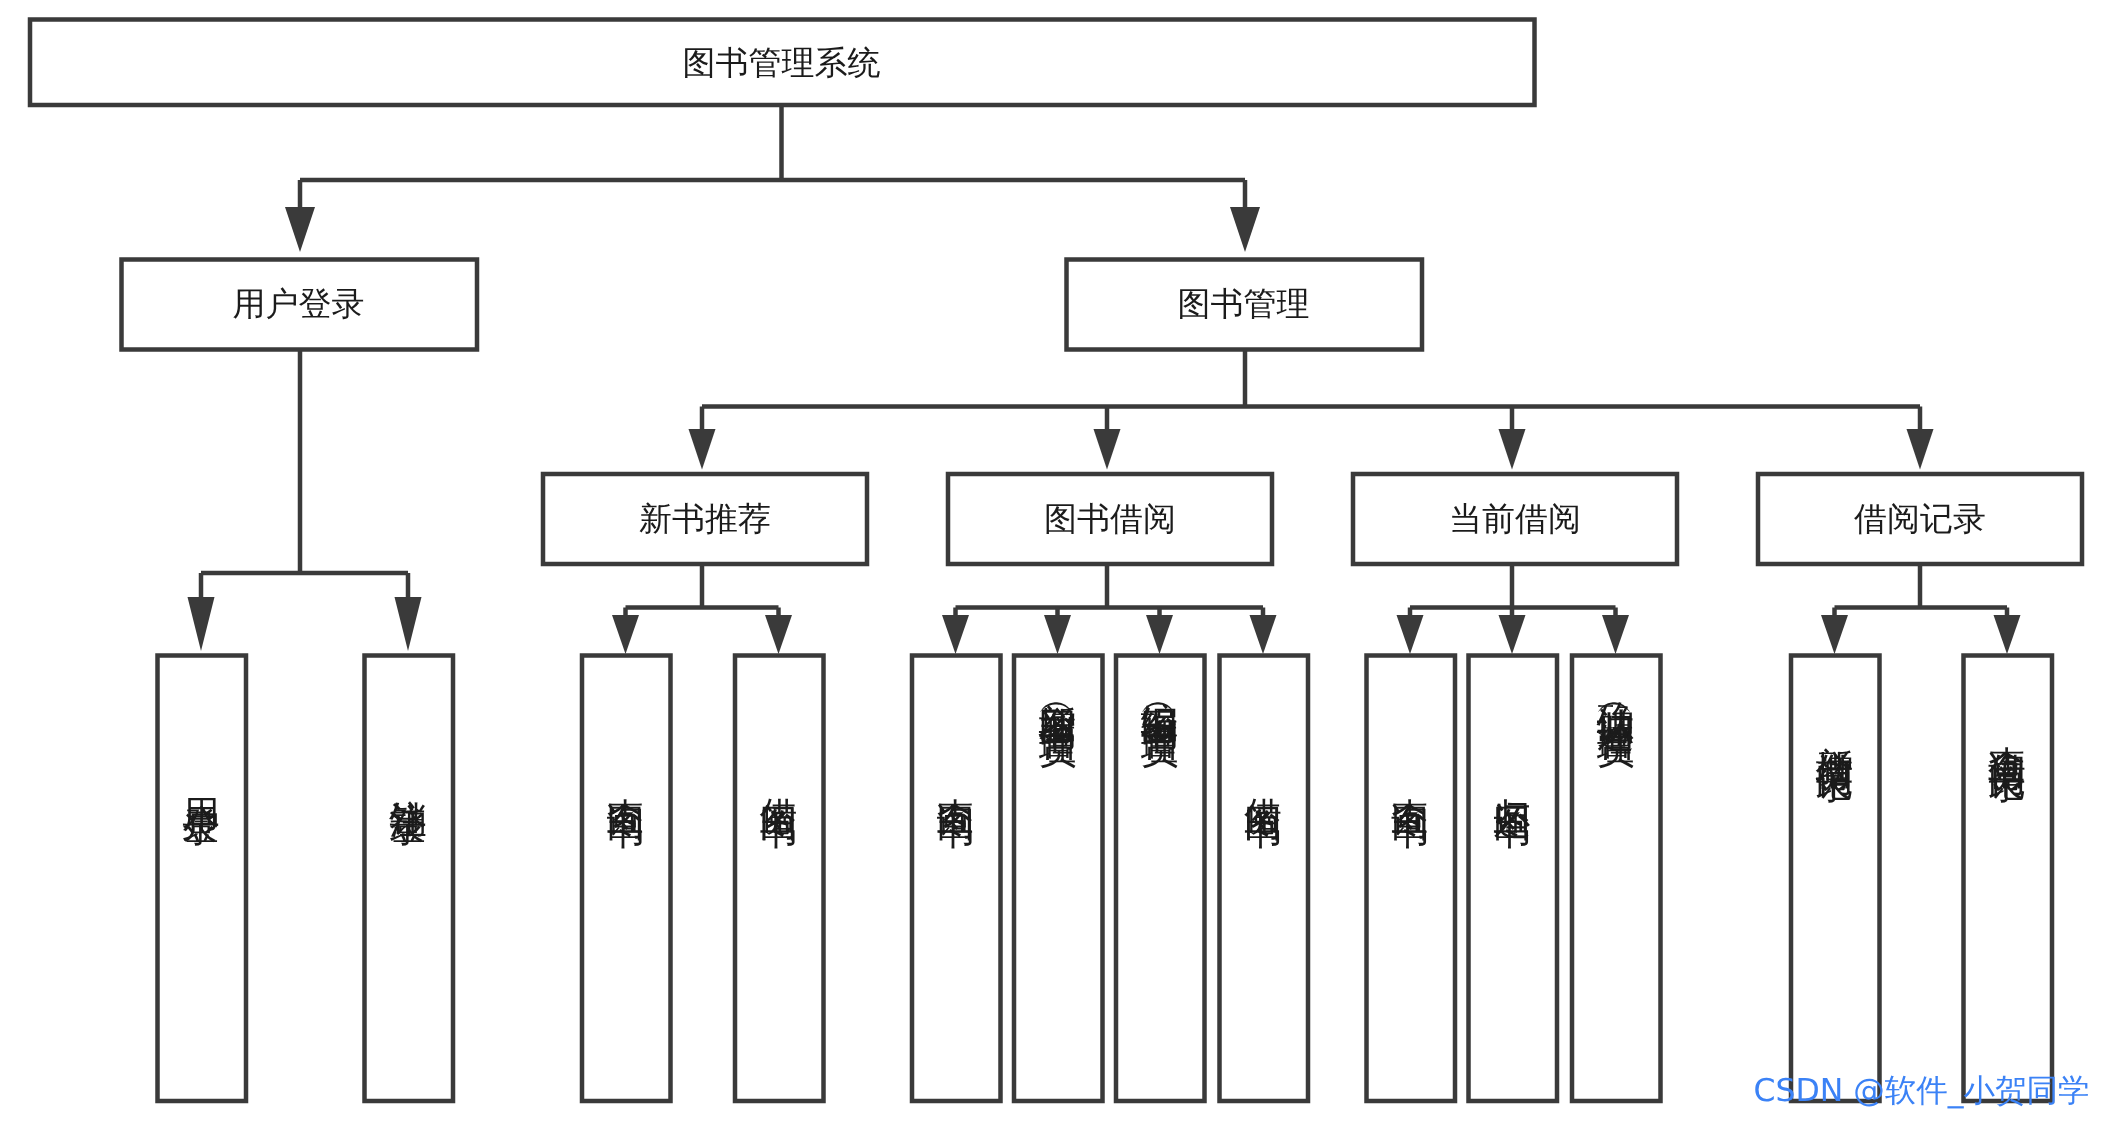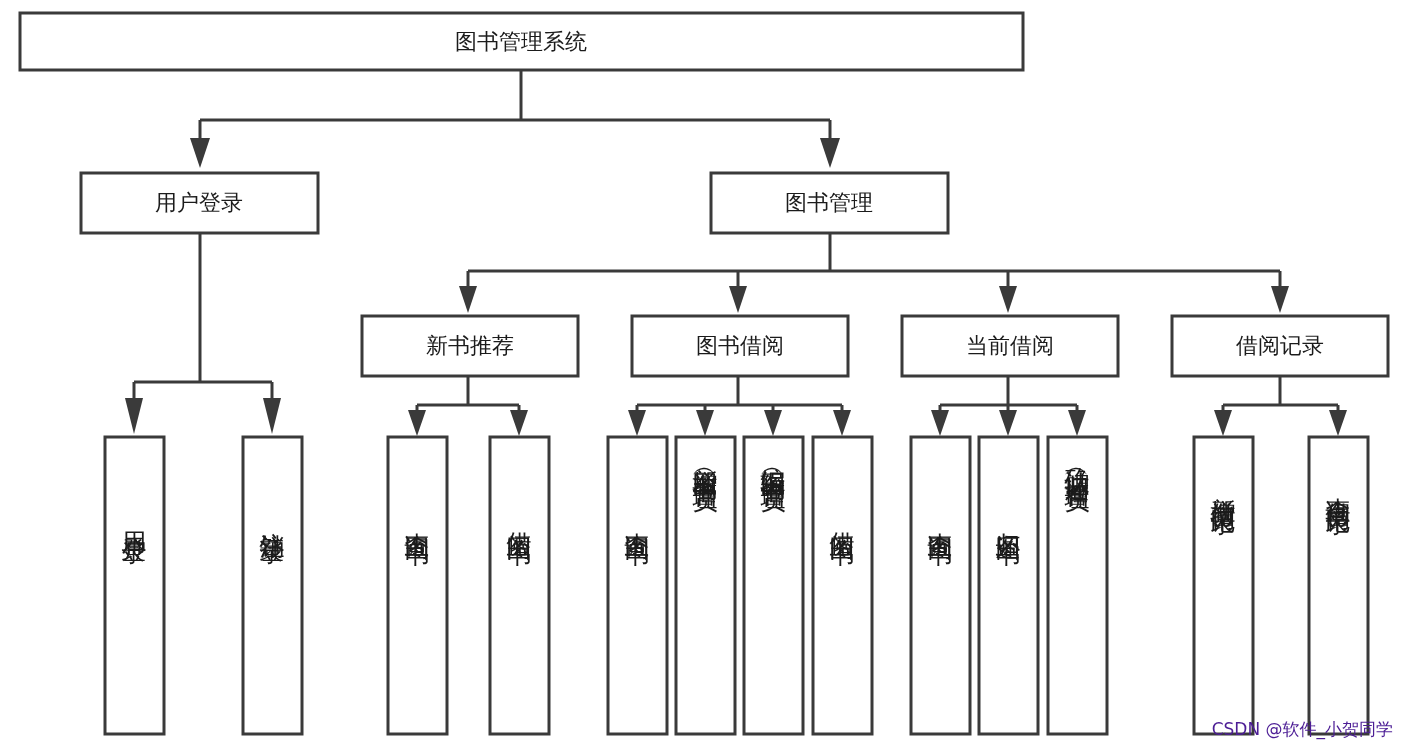--- a/index.html
+++ b/index.html
@@ -55,22 +55,22 @@
   }
   .arrow-head {
     fill: #3a3a3a;
     stroke: none;
   }
   .watermark {
     position: absolute;
     right: 12px;
     bottom: 6px;
     font-family: "DejaVu Sans", "Liberation Sans", sans-serif;
-    font-size: 17px;
-    color: #4c1d95;
+    font-size: 21px;
+    color: #3b82f6;
     white-space: nowrap;
     user-select: none;
     margin-top: 48px;
   }
 </style>
 </head>
 <body>
 
 <div id="diagram-root">
 

